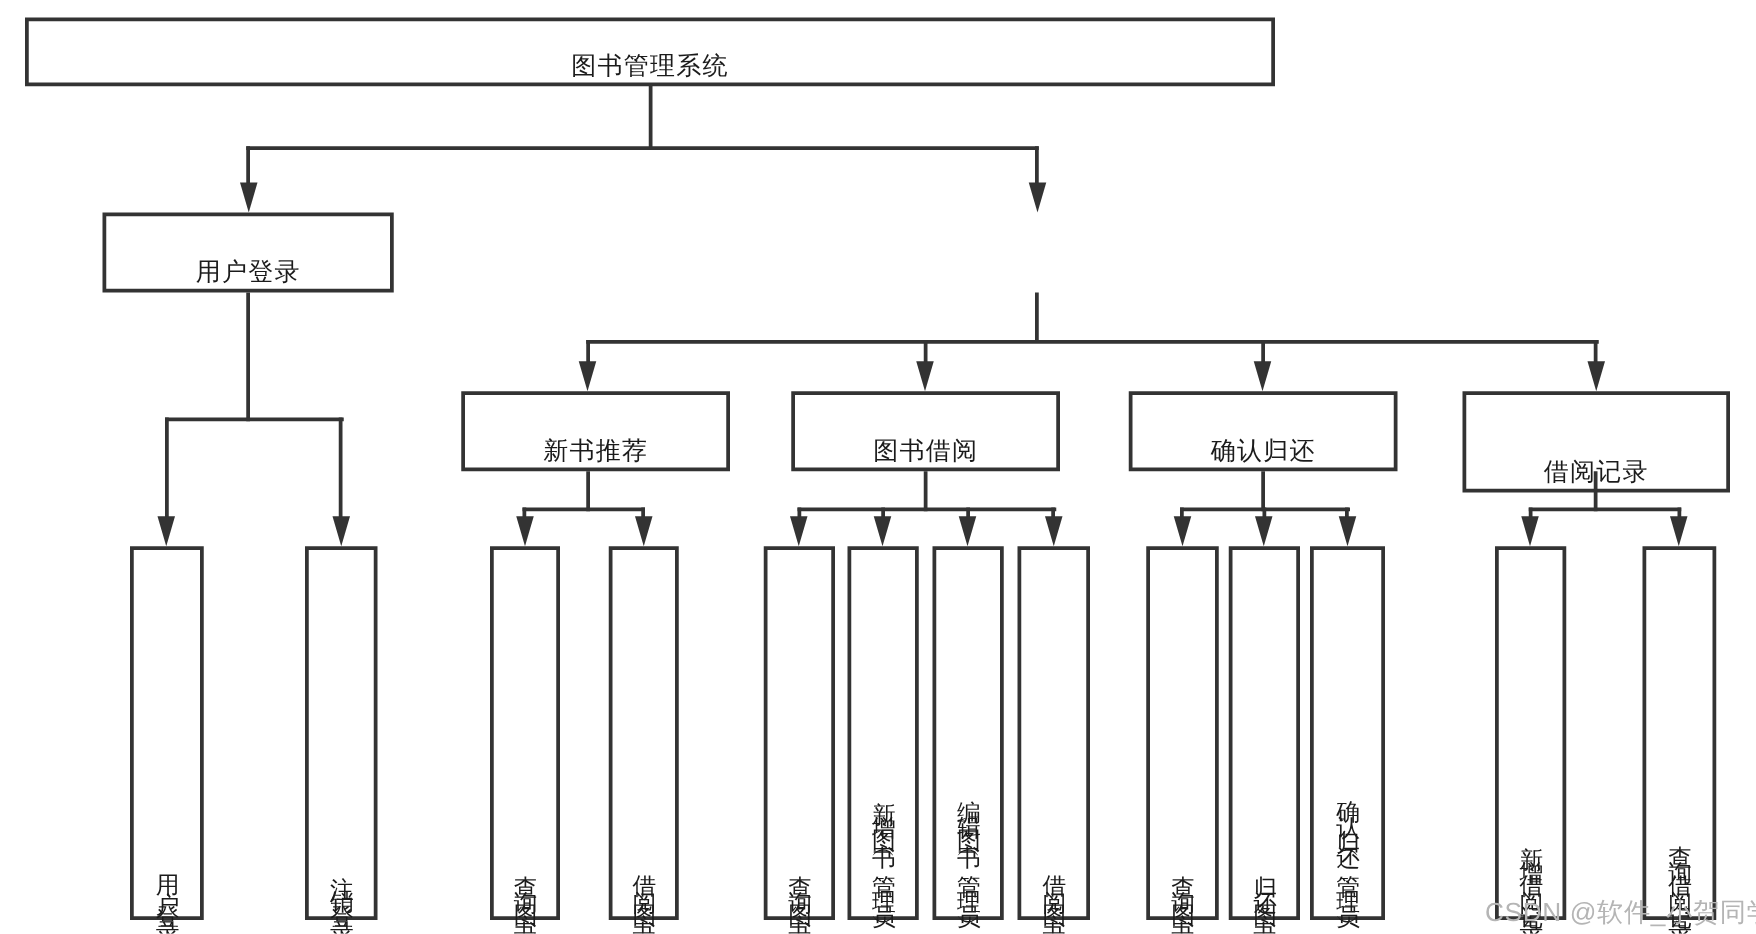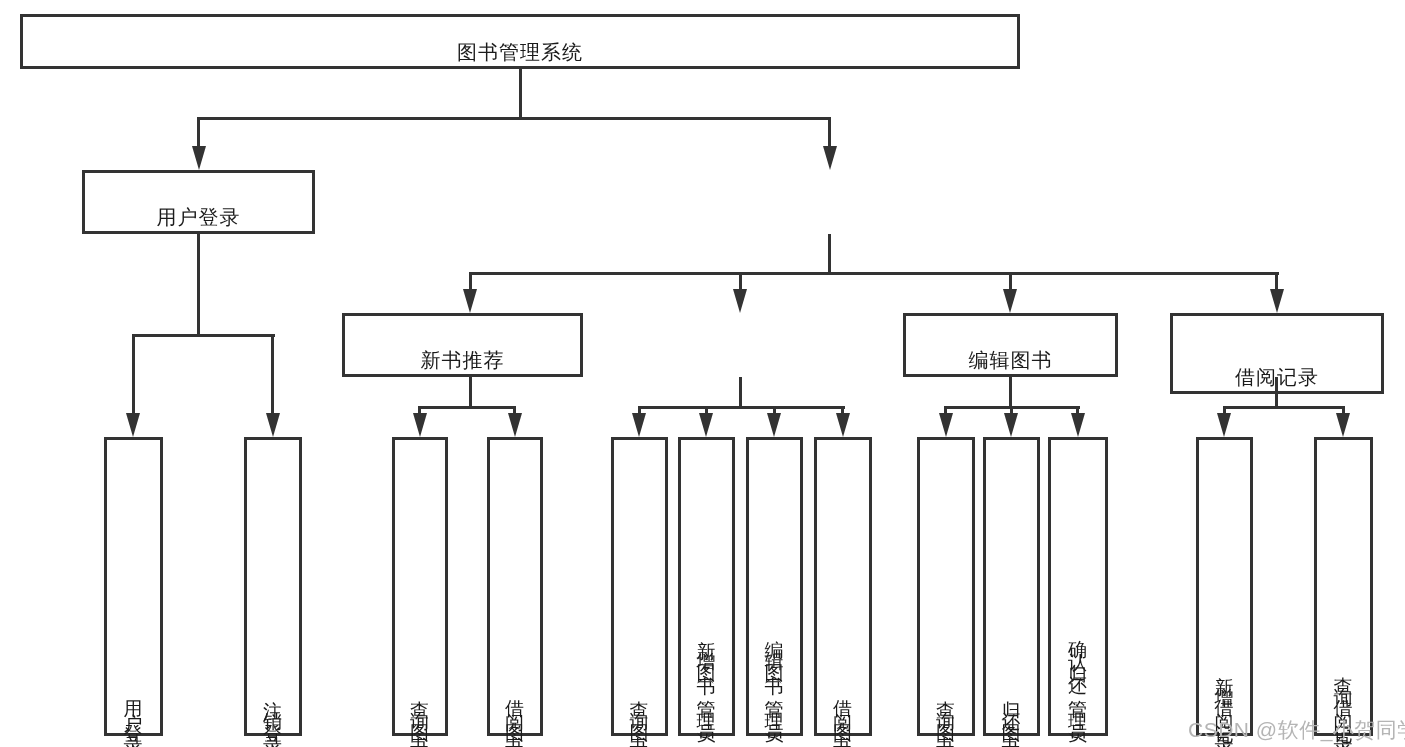--- a/index.html
+++ b/index.html
@@ -59,25 +59,28 @@
   <div class="hl" style="left:469px;top:272px;width:810px"></div>
   <div class="vl" style="left:469px;top:272px;height:23px"></div>
   <div class="arrow" style="left:463px;top:289px"></div>
   <div class="vl" style="left:739px;top:272px;height:23px"></div>
   <div class="arrow" style="left:733px;top:289px"></div>
   <div class="vl" style="left:1009px;top:272px;height:23px"></div>
   <div class="arrow" style="left:1003px;top:289px"></div>
   <div class="vl" style="left:1275px;top:272px;height:23px"></div>
   <div class="arrow" style="left:1270px;top:289px"></div>
 
-  <div class="box" style="left:342px;top:313px;width:241px;height:64px">
+  <div class="box" style="left:369px;top:313px;width:215px;height:64px">
     <span class="lbl">新书推荐</span>
   </div>
+  <div class="box" style="left:633px;top:313px;width:215px;height:64px">
+    <span class="lbl">图书借阅</span>
+  </div>
   <div class="box" style="left:903px;top:313px;width:215px;height:64px">
-    <span class="lbl">编辑图书</span>
+    <span class="lbl">确认归还</span>
   </div>
   <div class="box" style="left:1170px;top:313px;width:214px;height:81px">
     <span class="lbl">借阅记录</span>
   </div>
 
   <div class="vl" style="left:469px;top:377px;height:32px"></div>
   <div class="hl" style="left:418px;top:406px;width:98px"></div>
   <div class="vl" style="left:418px;top:406px;height:12px"></div>
   <div class="arrow" style="left:413px;top:413px"></div>
   <div class="vl" style="left:513px;top:406px;height:12px"></div>

